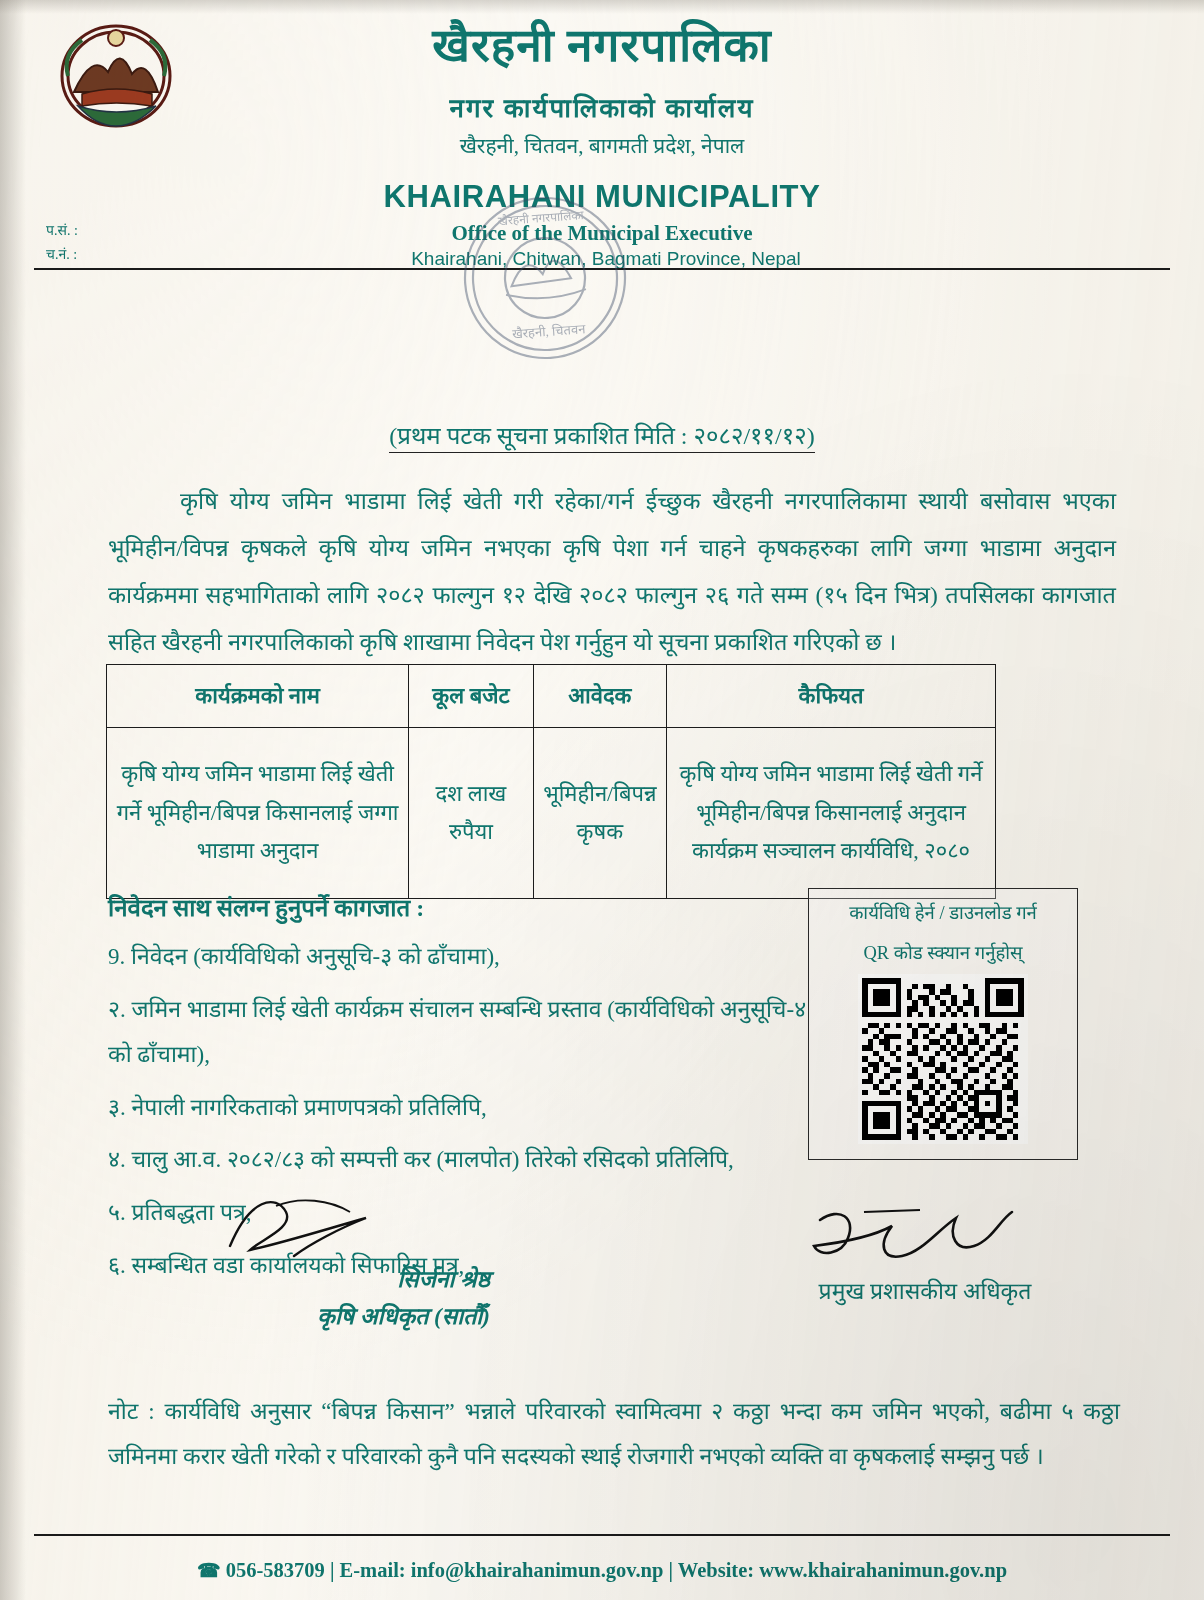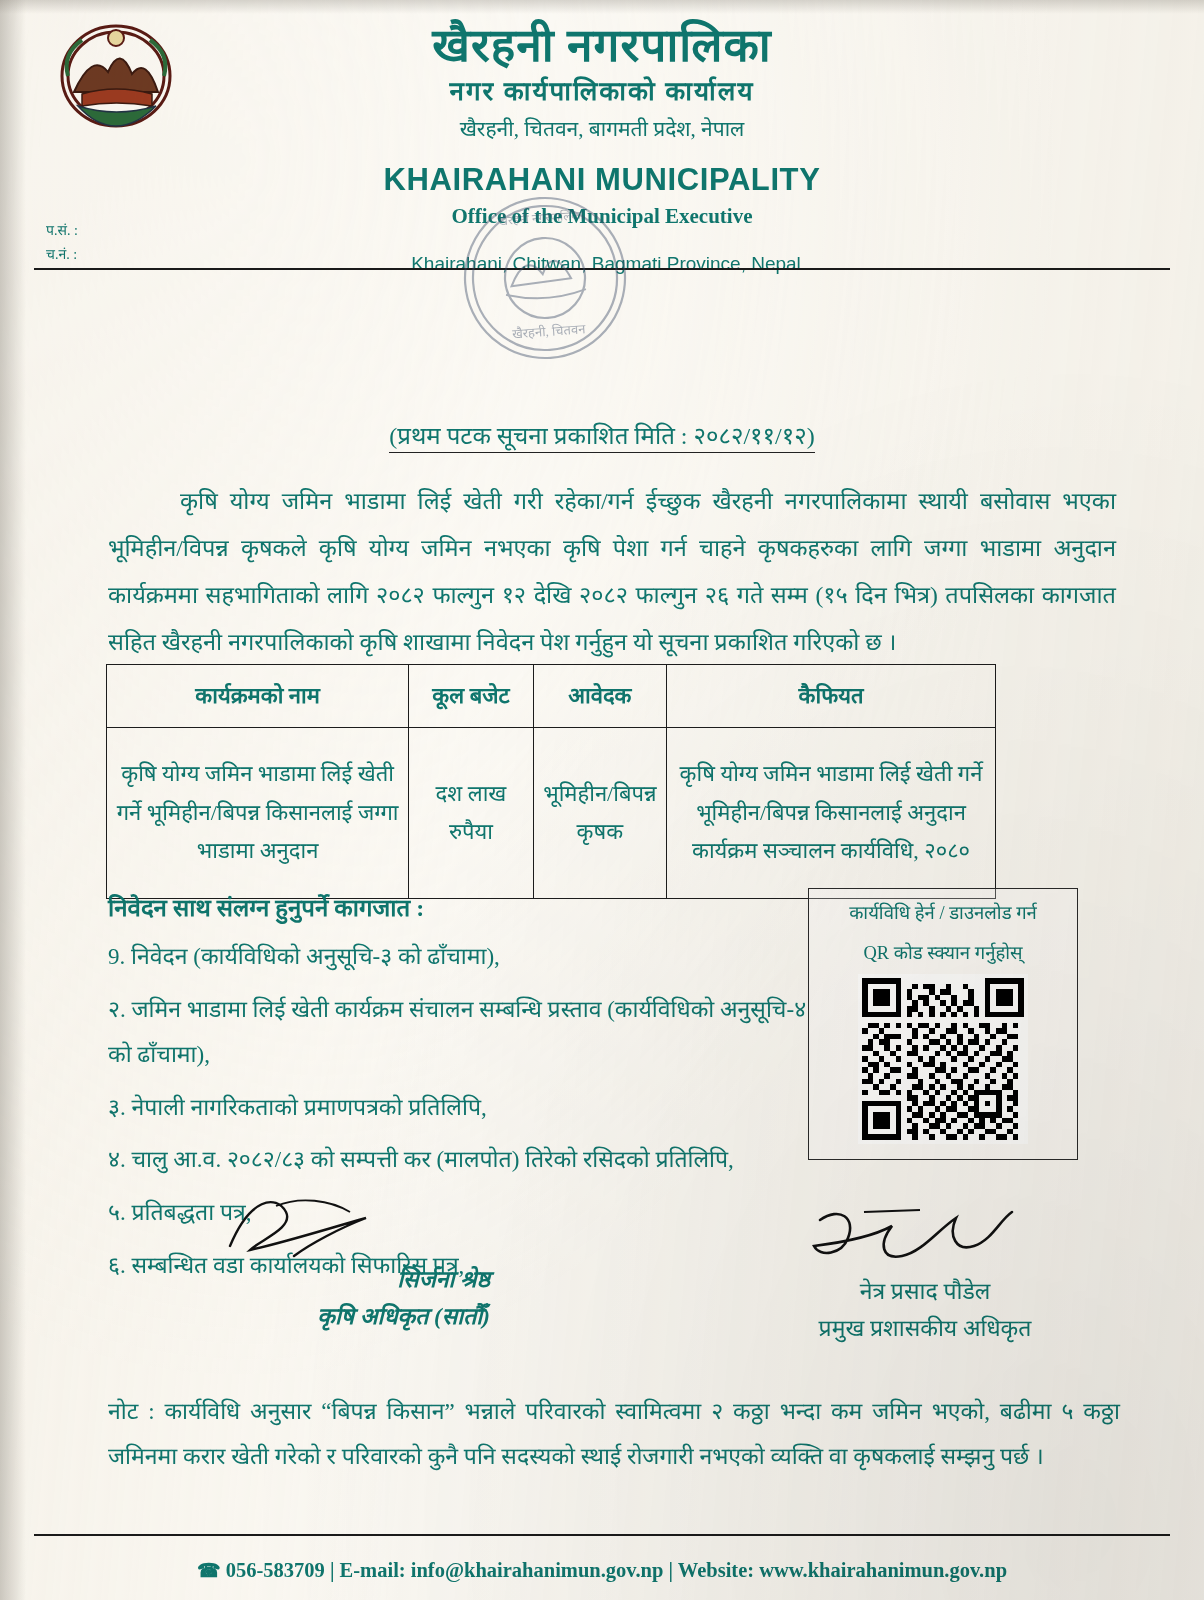--- a/index.html
+++ b/index.html
@@ -61,21 +61,21 @@
     font-size: 46px;
     font-weight: 700;
     letter-spacing: 1px;
     line-height: 1.12;
     margin-top: 6px;
   }
   .np-sub1 {
     font-size: 26px;
     font-weight: 600;
     letter-spacing: 2px;
-    margin-top: 0;
+    margin-top: 17px;
   }
   .np-sub2 {
     font-size: 21px;
     font-weight: 500;
     margin-top: 6px;
   }
   .en-title {
     font-family: "Liberation Sans", sans-serif;
     font-size: 31px;
     font-weight: 700;
@@ -85,21 +85,21 @@
   .en-sub1 {
     font-family: Liberation Serif, serif;
     font-size: 21px;
     font-weight: 700;
     margin-top: 6px;
   }
   .en-sub2 {
     font-family: "Liberation Sans", sans-serif;
     font-size: 19px;
     font-weight: 400;
-    margin-top: 24px;
+    margin-top: 2px;
     padding-left: 8px;
   }
 
   .refs {
     position: absolute;
     left: 46px;
     top: 219px;
     font-size: 14px;
     line-height: 1.7;
   }
@@ -628,21 +628,20 @@
     <div class="sig-name hand">कृषि अधिकृत (सातौँ)</div>
   </div>
 
   <div class="sig-right">
     <div class="sig-scribble">
       <svg viewBox="0 0 330 74" xmlns="http://www.w3.org/2000/svg">
         <path d="M60 20 C80 6, 96 18, 88 38 C82 54, 60 58, 54 46 C70 44, 110 38, 132 26 C118 44, 122 60, 142 56 C162 52, 178 30, 196 18 C188 36, 196 52, 214 46 C232 40, 240 20, 252 12" fill="none" stroke="#111" stroke-width="2.6" stroke-linecap="round"></path>
         <path d="M104 12 L160 10" fill="none" stroke="#111" stroke-width="2"></path>
       </svg>
     </div>
-    <div class="sig-name">नेत्र प्रसाद पौडेल</div>
     <div class="sig-name">प्रमुख प्रशासकीय अधिकृत</div>
   </div>
 
   <div class="note">नोट : कार्यविधि अनुसार “बिपन्न किसान” भन्नाले परिवारको स्वामित्वमा २ कठ्ठा भन्दा कम जमिन भएको, बढीमा ५ कठ्ठा जमिनमा करार खेती गरेको र परिवारको कुनै पनि सदस्यको स्थाई रोजगारी नभएको व्यक्ति वा कृषकलाई सम्झनु पर्छ ।</div>
 
   <div class="footer-rule"></div>
   <div class="footer">
     <span class="phone-icon">☎</span>
     <span>056-583709 | E-mail: info@khairahanimun.gov.np | Website: www.khairahanimun.gov.np</span>
   </div>

